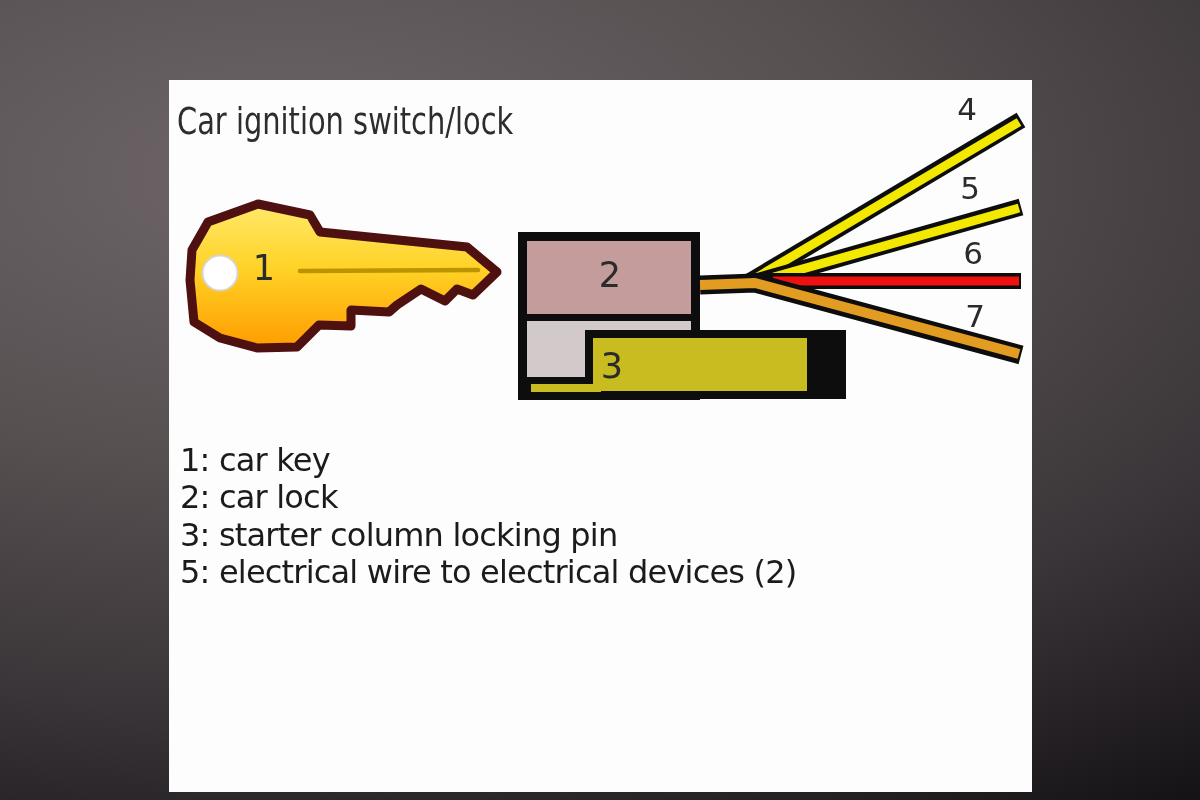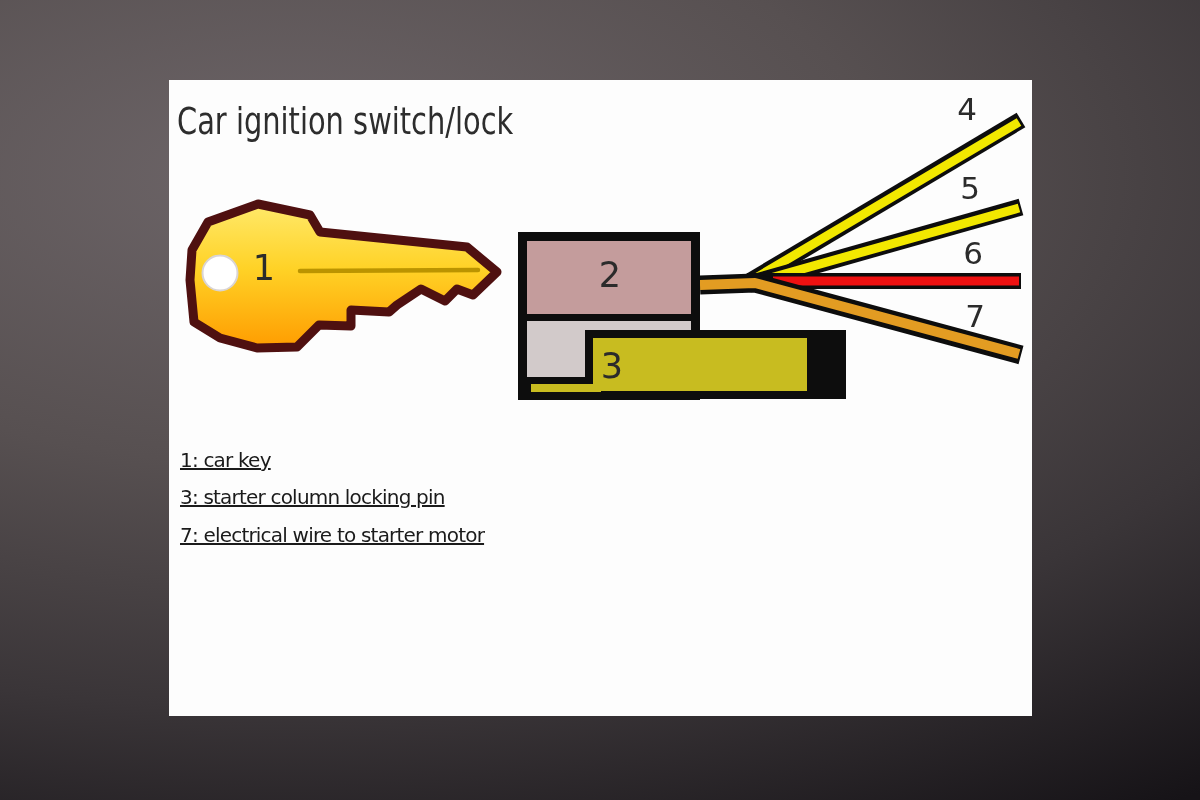--- a/index.html
+++ b/index.html
@@ -18,21 +18,21 @@
       var(--bg-light, #6d6568) 0%,
       #575051 38%,
       #3a3538 70%,
       var(--bg-dark, #161317) 100%);
   }
   .panel {
     position: absolute;
     left: 169px;
     top: 80px;
     width: 863px;
-    height: 636px;
+    height: 712px;
     background: var(--panel-bg, #fdfdfd);
   }
   .title {
     position: absolute;
     left: 8px;
     top: 21px;
     font-size: 38px;
     line-height: 40px;
     color: var(--title-text, #2d2d2d);
     transform: scaleX(0.76);
@@ -51,25 +51,24 @@
     fill: var(--diagram-label, #2b2b2b);
     text-anchor: middle;
   }
   .part-label { font-size: 35px; }
   .wire-label { font-size: 31px; }
   .legend {
     position: absolute;
     left: 11px;
     top: 362px;
     color: var(--legend-text, #1b1b1b);
-    font-size: 20px;
+    font-size: 32px;
     line-height: 37.4px;
     letter-spacing: -0.8px;
     white-space: nowrap;
-    text-decoration: underline;
   }
 </style>
 </head>
 <body>
 
 <div class="stage">
   <div class="panel">
 
     <div class="title">Car ignition switch/lock</div>
 
@@ -121,18 +120,19 @@
       <text class="part-label" x="441" y="207">2</text>
       <text class="part-label" x="443" y="298">3</text>
       <text class="wire-label" x="798" y="40">4</text>
       <text class="wire-label" x="801" y="119">5</text>
       <text class="wire-label" x="804" y="184">6</text>
       <text class="wire-label" x="806" y="247">7</text>
     </svg>
 
     <div class="legend">
       <div class="legend-row">1: car key</div>
+      <div class="legend-row">2: car lock</div>
       <div class="legend-row">3: starter column locking pin</div>
-      <div class="legend-row">7: electrical wire to starter motor</div>
+      <div class="legend-row">5: electrical wire to electrical devices (2)</div>
     </div>
 
   </div>
 </div>
 
 </body></html>

